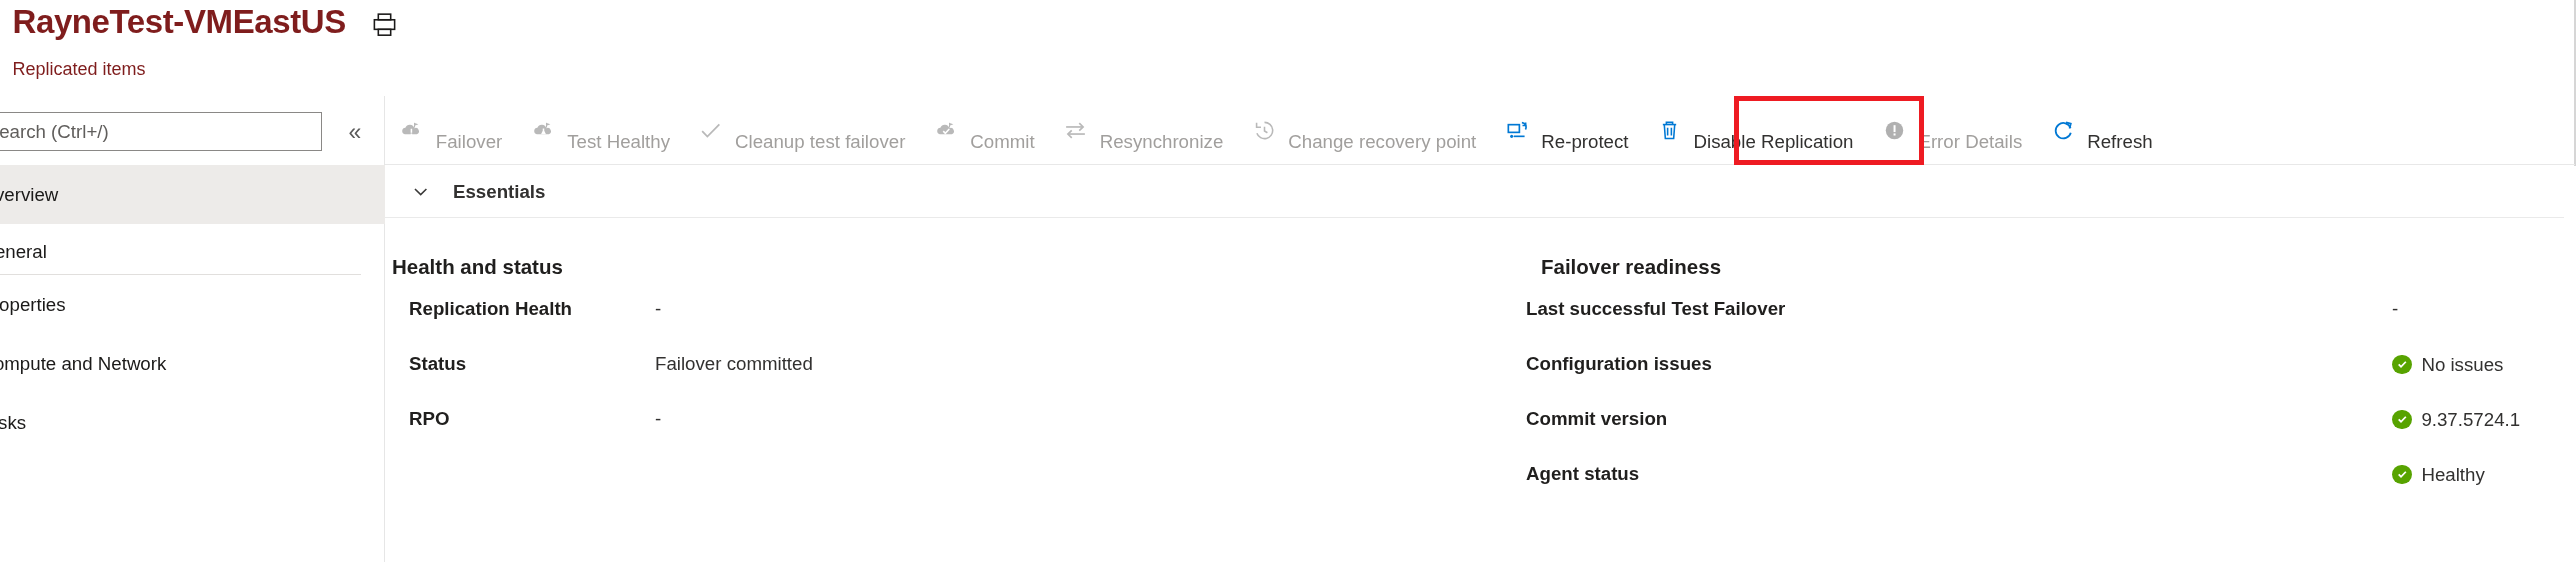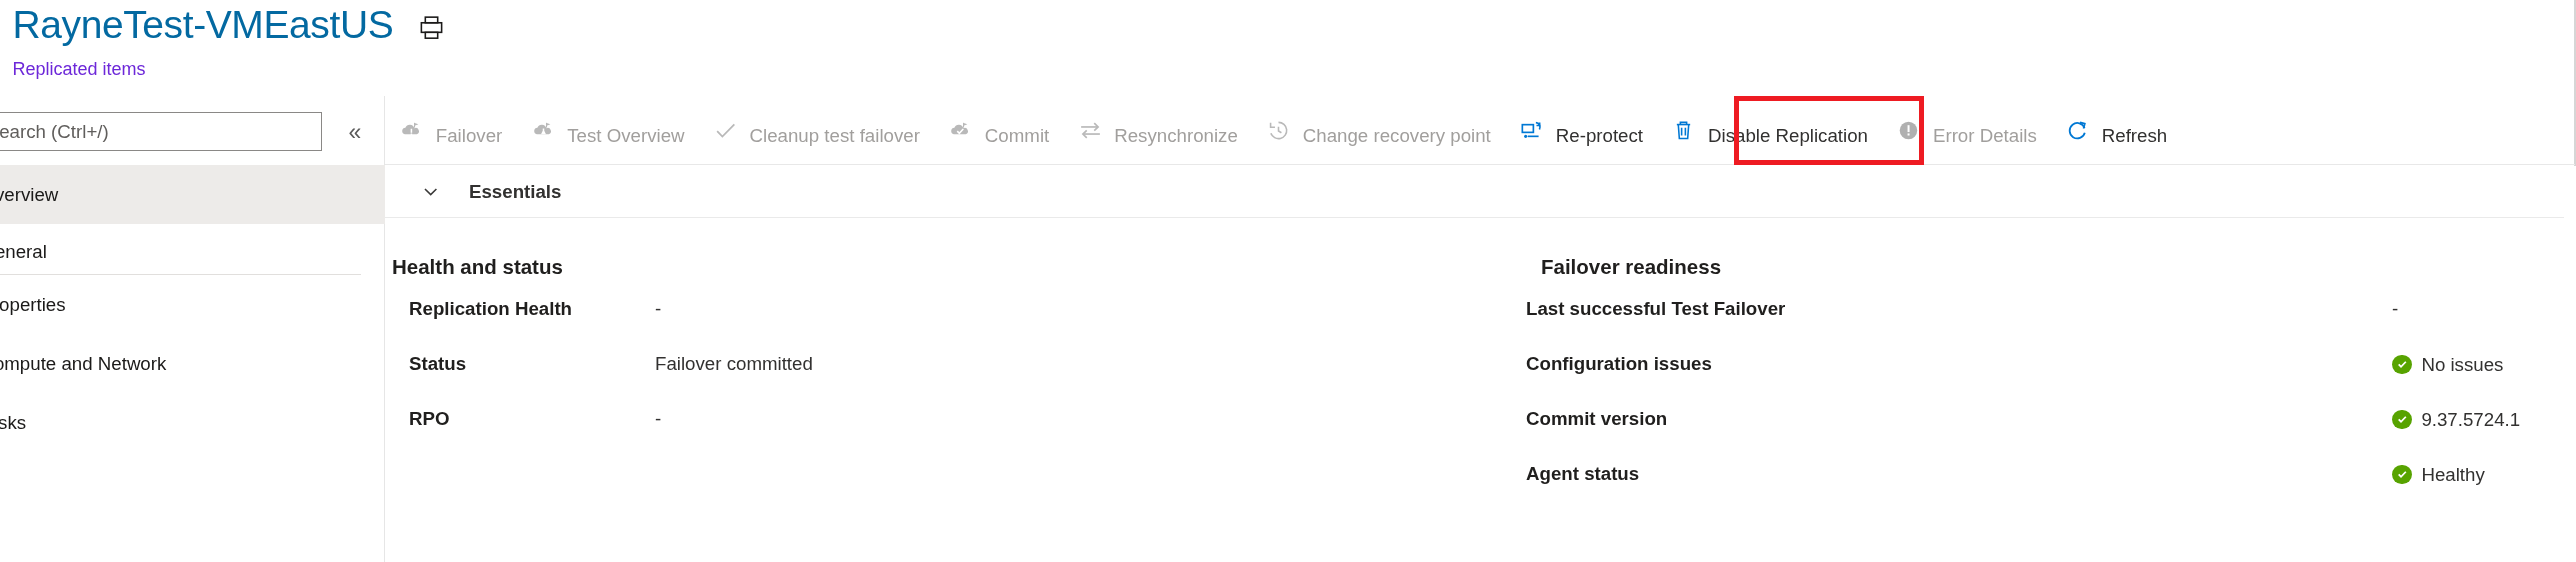--- a/index.html
+++ b/index.html
@@ -34,40 +34,40 @@
   }
   .title-row {
     position: absolute;
     left: 12.5px;
     top: 4.5px;
     display: flex;
     align-items: center;
     gap: 25px;
   }
   .page-title {
-    font-size: 39px;
-    font-weight: 400;
+    font-size: 33px;
+    font-weight: 700;
     letter-spacing: -0.4px;
-    color: #0369a1;
+    color: #7f1d1d;
     line-height: 1.0;
     white-space: nowrap;
   }
   .print-icon {
     display: inline-block;
     width: 27px;
     height: 27px;
     position: relative;
     top: 3.6px;
   }
   .subtitle {
     position: absolute;
     left: 12.5px;
     top: 59px;
     font-size: 18px;
-    color: #6d28d9;
+    color: #7f1d1d;
     font-weight: 400;
     white-space: nowrap;
   }
 
   
   .leftnav {
     position: absolute;
     left: 0;
     top: 96px;
     width: 385px;
@@ -174,21 +174,21 @@
     gap: 11.6px;
     height: 50px;
     padding: 0 14.2px;
     white-space: nowrap;
     font-size: 18.7px;
     cursor: pointer;
     position: relative;
   }
   .cmd.disabled { color: #a19f9d; cursor: default; }
   .cmd.enabled  { color: #323130; }
-  .cmd .lbl { line-height: 1; position: relative; top: 6px; }
+  .cmd .lbl { line-height: 1; position: relative; top: 12px; }
   .cmd .ico {
     width: 25px;
     height: 25px;
     display: inline-flex;
     align-items: center;
     justify-content: center;
     flex: 0 0 auto;
   }
 
   .cmd-highlight {
@@ -210,22 +210,22 @@
     top: 166px;
     width: 2191px;
     height: 397px;
     background: #ffffff;
   }
   .essentials-bar {
     position: relative;
     height: 52px;
     display: flex;
     align-items: center;
-    gap: 27px;
-    padding-left: 34px;
+    gap: 21px;
+    padding-left: 24px;
     border-bottom: 1.8px solid #eaeaea;
     box-sizing: border-box;
     cursor: pointer;
     width: 2179px;
   }
   .essentials-bar .chev {
     width: 23px; height: 23px;
     display: inline-flex; align-items: center; justify-content: center;
     color: #3b3a39;
   }
@@ -366,21 +366,21 @@
 
     <div class="cmd disabled">
       <span class="ico">
         <svg width="23" height="23" viewBox="0 0 24 24">
           <path d="M5 16a3.5 3.5 0 0 1 .6-6.9A5 5 0 0 1 15 9.6a3.2 3.2 0 0 1 2.6 6.4z" fill="#b9b9b9"></path>
           <path d="M11.2 10h1.6v2.2l1.8 3.6h-5.2l1.8-3.6z" fill="#ffffff"></path>
           <path d="M15.2 4.2l4 1.4-4 1.5z" fill="#b9b9b9"></path>
           <rect x="14.6" y="4" width="1.1" height="5" fill="#b9b9b9"></rect>
         </svg>
       </span>
-      <span class="lbl">Test Overview</span>
+      <span class="lbl">Test Healthy</span>
     </div>
 
     <div class="cmd disabled">
       <span class="ico">
         <svg width="25" height="25" viewBox="0 0 24 24" fill="none" stroke="#b9b9b9" stroke-width="1.7">
           <path d="M4 12.6l5 5.2L20.5 6.2"></path>
         </svg>
       </span>
       <span class="lbl">Cleanup test failover</span>
     </div>

